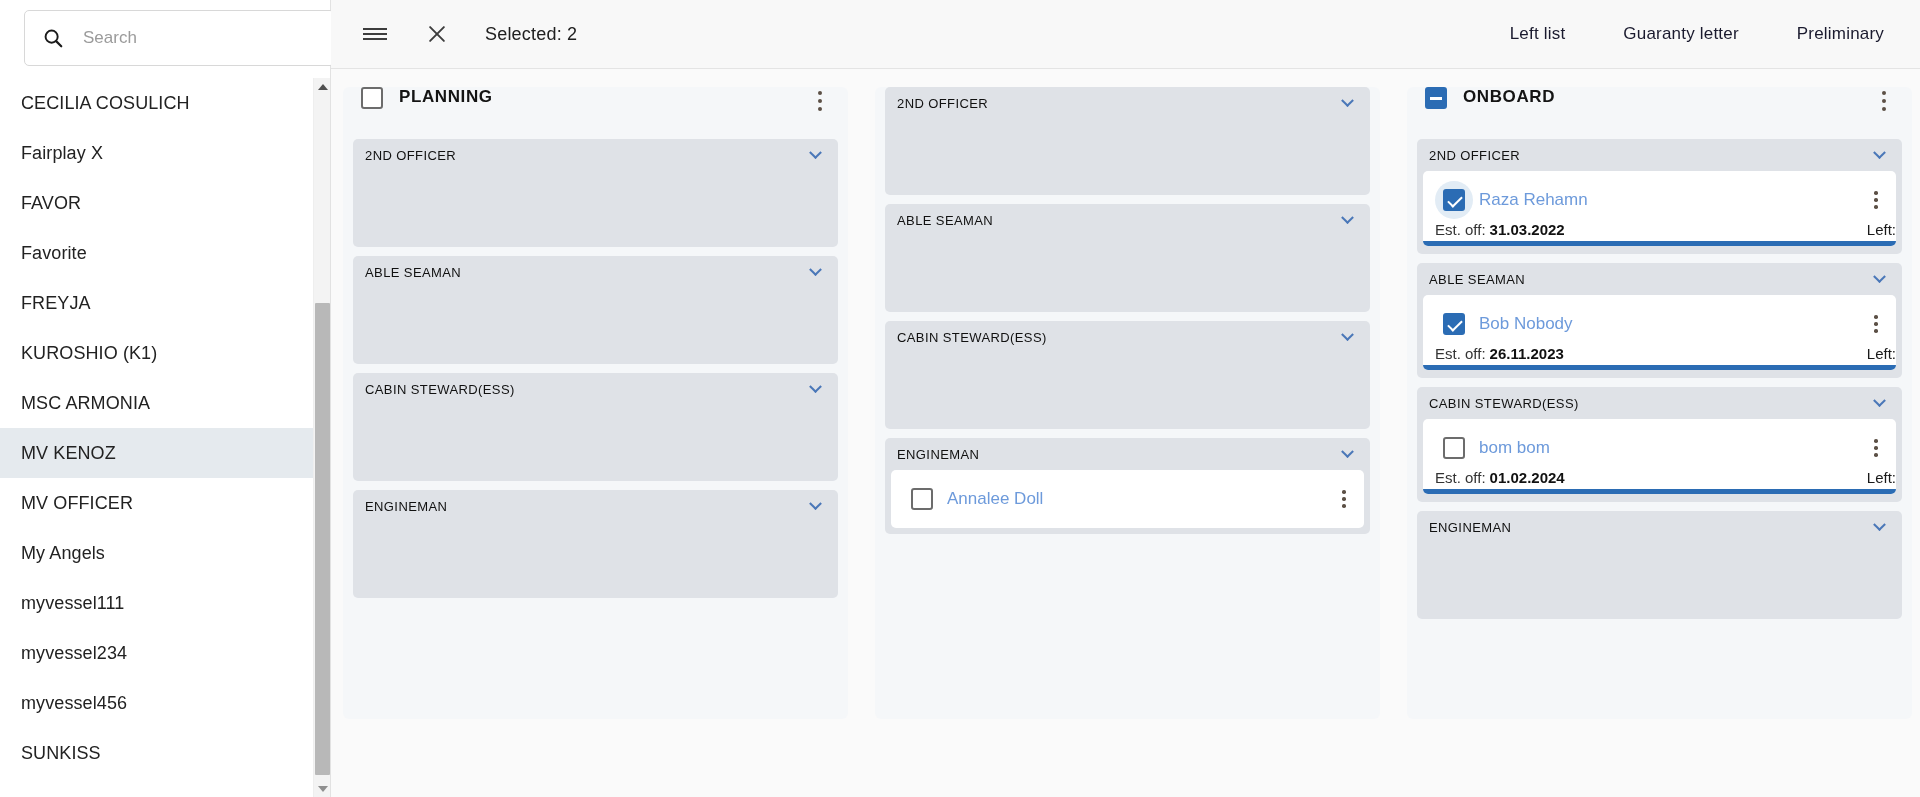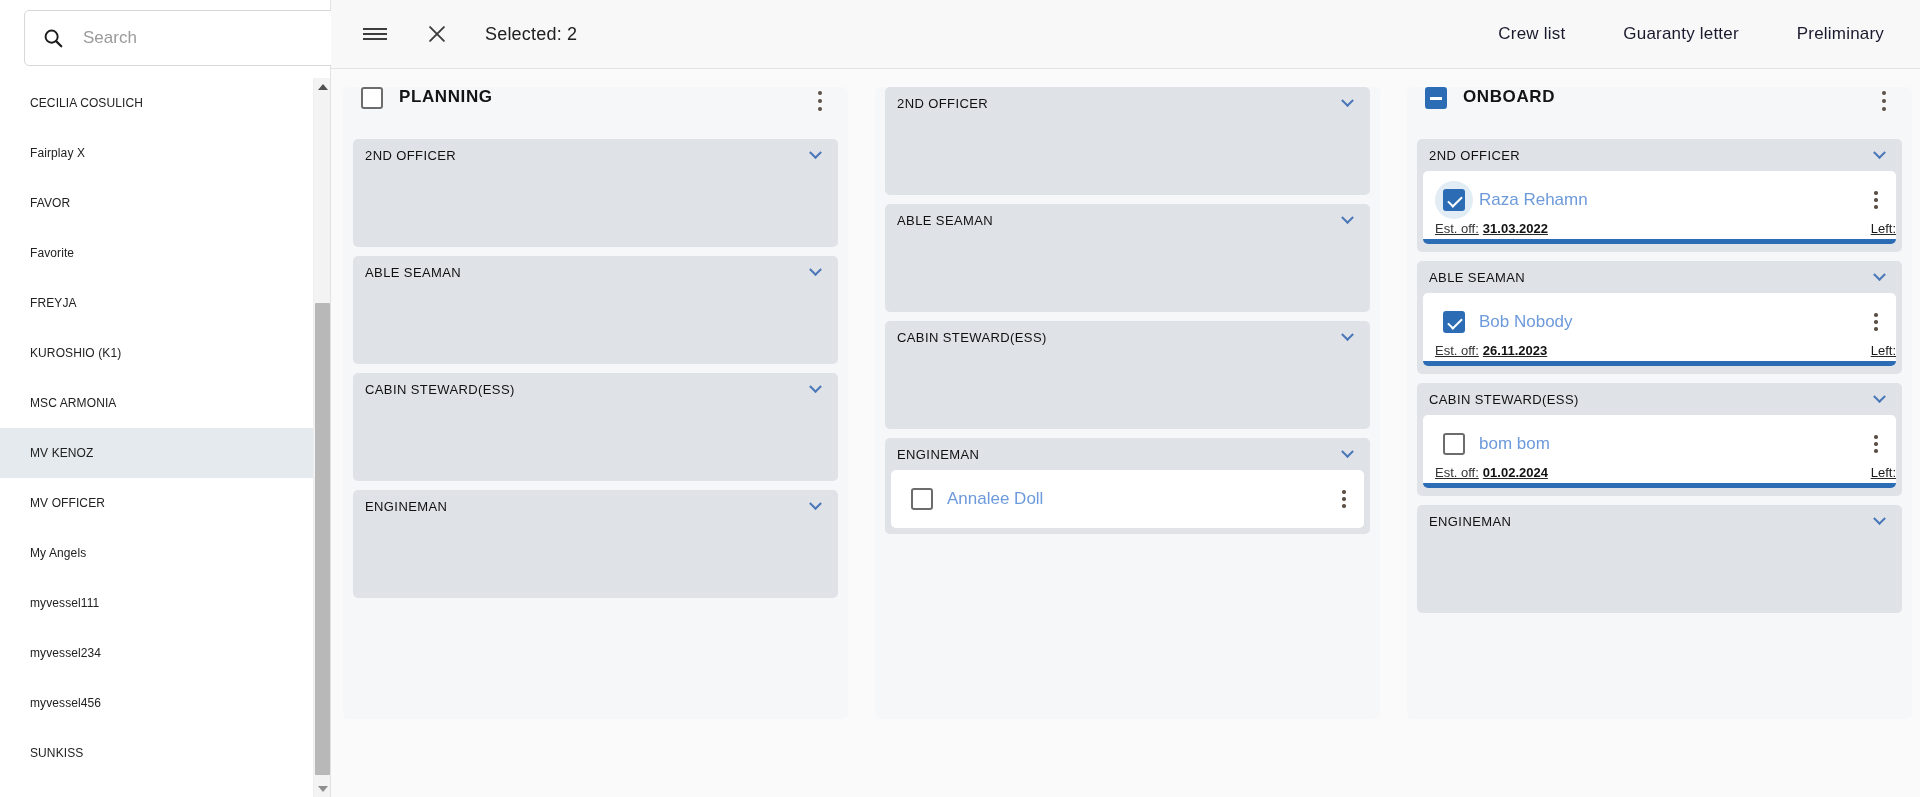--- a/index.html
+++ b/index.html
@@ -61,22 +61,22 @@
     position: absolute;
     left: 0; top: 78px;
     width: 320px;
     height: 719px;
     overflow: hidden;
   }
   .vessel-item {
     height: 50px;
     display: flex;
     align-items: center;
-    padding-left: 30px;
-    font-size: 12px;
+    padding-left: 21px;
+    font-size: 18px;
     color: #222222;
     letter-spacing: 0.1px;
     white-space: nowrap;
   }
   .vessel-item.selected { background: #e5eaee; }
 
   
   .sb-scroll {
     position: absolute;
     right: 0px; top: 78px;
@@ -304,24 +304,23 @@
   .crew-name {
     font-size: 17px;
     color: #6d9adb;
     margin-left: 6px;
     white-space: nowrap;
   }
   .crew-meta {
     display: flex;
     align-items: baseline;
     padding: 0 0 3px 12px;
-    font-size: 13px;
+    font-size: 15px;
     color: #2a2a2a;
     white-space: nowrap;
-    text-decoration: underline;
   }
   .crew-meta .label { color: #333; }
   .crew-meta .date { font-weight: bold; color: #111; margin-left: 4px; }
   .crew-meta .left { margin-left: auto; color: #1a1a1a; }
   .crew-progress {
     height: 5px;
     background: #2b6cb4;
     width: 100%;
   }
   .crew-card.plain { padding-bottom: 8px; }
@@ -410,21 +409,21 @@
           </div>
       </div>
       <div class="tb-icon close">
         <svg width="22" height="22" viewBox="0 0 24 24">
           <line x1="4.5" y1="4.5" x2="19.5" y2="19.5" stroke="#3d3d3d" stroke-width="2.1" stroke-linecap="round"></line>
           <line x1="19.5" y1="4.5" x2="4.5" y2="19.5" stroke="#3d3d3d" stroke-width="2.1" stroke-linecap="round"></line>
         </svg>
       </div>
       <div class="selected-label">Selected: 2</div>
       <div class="tb-actions" id="tb-actions">
-          <div class="tb-action">Crew list</div>
+          <div class="tb-action">Left list</div>
           <div class="tb-action">Guaranty letter</div>
           <div class="tb-action">Preliminary</div>
         </div>
     </div>
 
     <div class="board" id="board">
         <div class="column">
           <div class="col-header">
             <div class="cbox"></div>
             <div class="col-title">PLANNING</div>

